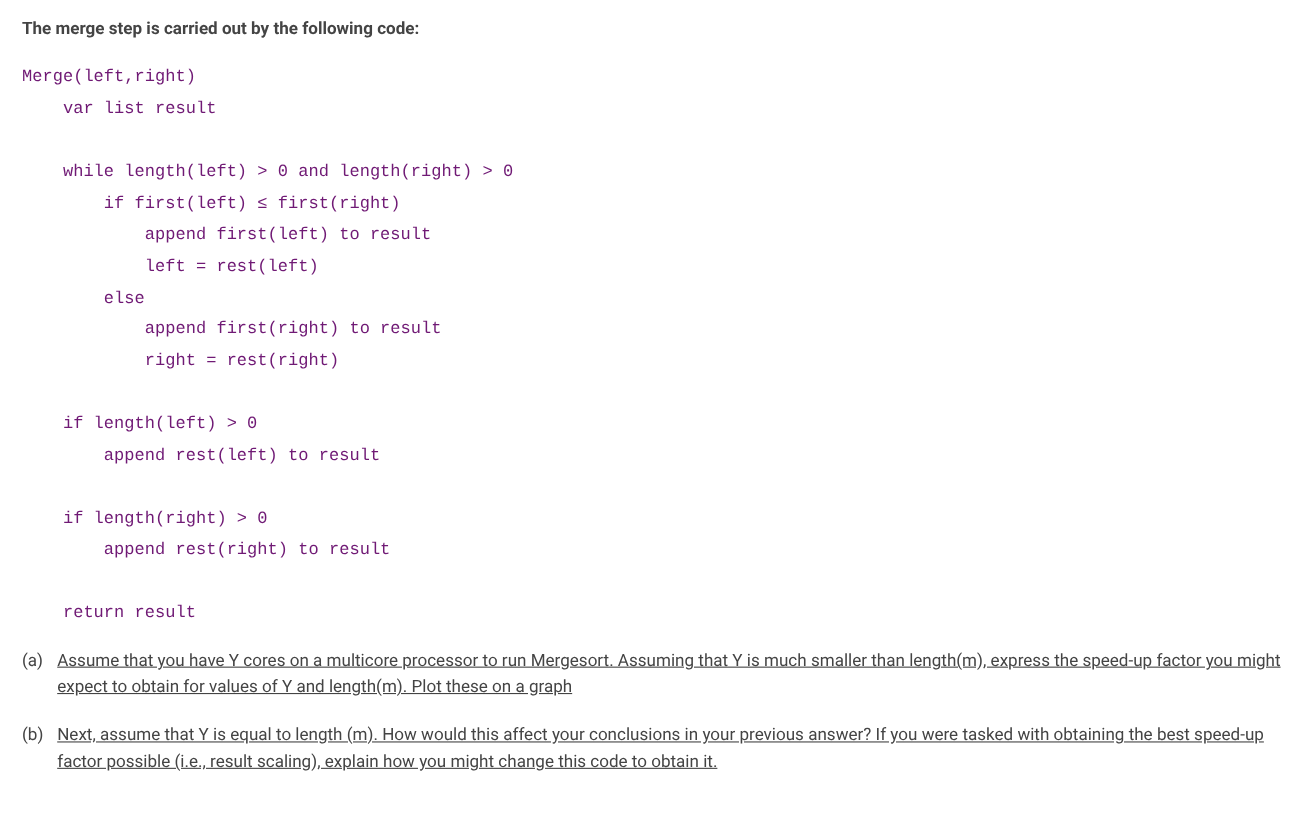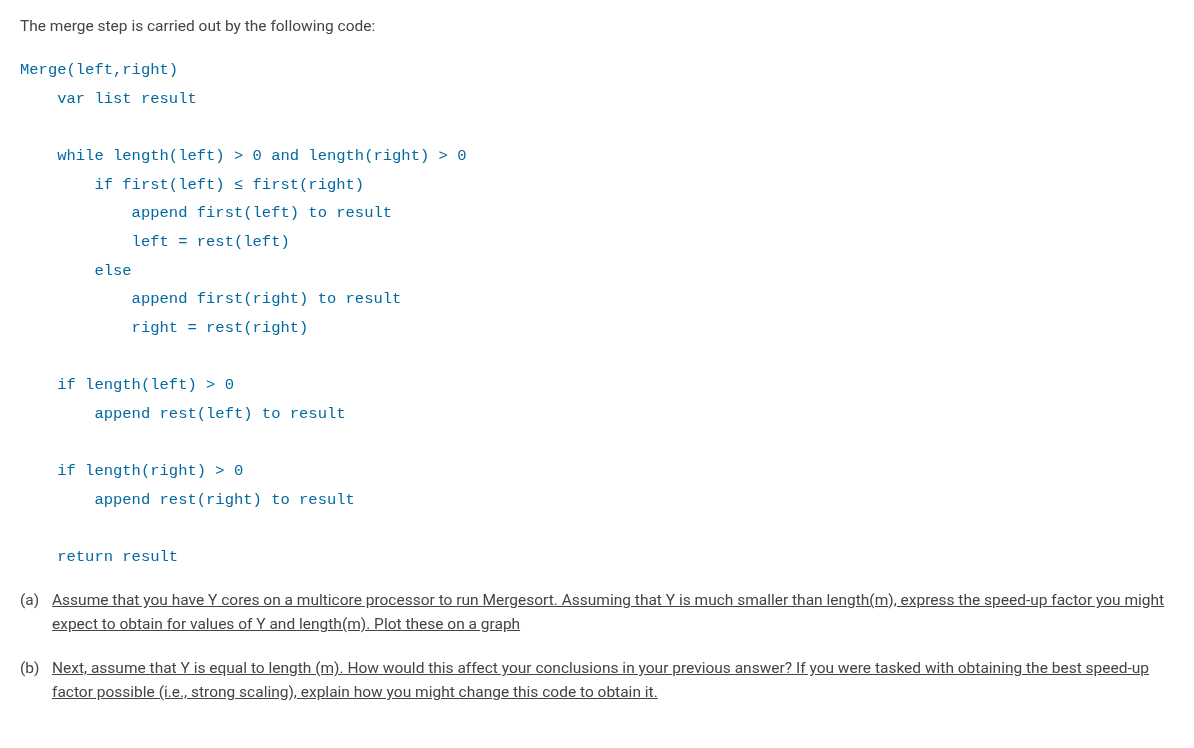--- a/index.html
+++ b/index.html
@@ -12,27 +12,27 @@
       font-size: 15.5px;
       line-height: 1.55;
       color: #3c3c3c;
       background: #ffffff;
       padding: 14px 20px 30px 20px;
       max-width: 1194px;
     }
     .intro-text {
       margin-bottom: 18px;
       color: #444;
-      font-weight: 400;
+      font-weight: 700;
     }
     .code-block {
       font-family: "Courier New", Courier, monospace;
       font-size: 15.5px;
       line-height: 1.85;
-      color: #0369a1;
+      color: #701a75;
       white-space: pre;
       margin-bottom: 16px;
     }
     .question-list {
       list-style: none;
       padding: 0;
       margin: 0;
     }
     .question-item {
       display: flex;
@@ -75,15 +75,15 @@
 
     return result</pre>
 
 <ol class="question-list">
   <li class="question-item">
     <span class="question-label">(a)</span>
     <span class="question-text">Assume that you have Y cores on a multicore processor to run Mergesort. Assuming that Y is much smaller than length(m), express the speed-up factor you might expect to obtain for values of Y and length(m). Plot these on a graph</span>
   </li>
   <li class="question-item">
     <span class="question-label">(b)</span>
-    <span class="question-text">Next, assume that Y is equal to length (m). How would this affect your conclusions in your previous answer? If you were tasked with obtaining the best speed-up factor possible (i.e., strong scaling), explain how you might change this code to obtain it.</span>
+    <span class="question-text">Next, assume that Y is equal to length (m). How would this affect your conclusions in your previous answer? If you were tasked with obtaining the best speed-up factor possible (i.e., result scaling), explain how you might change this code to obtain it.</span>
   </li>
 </ol>
 
 </body></html>

